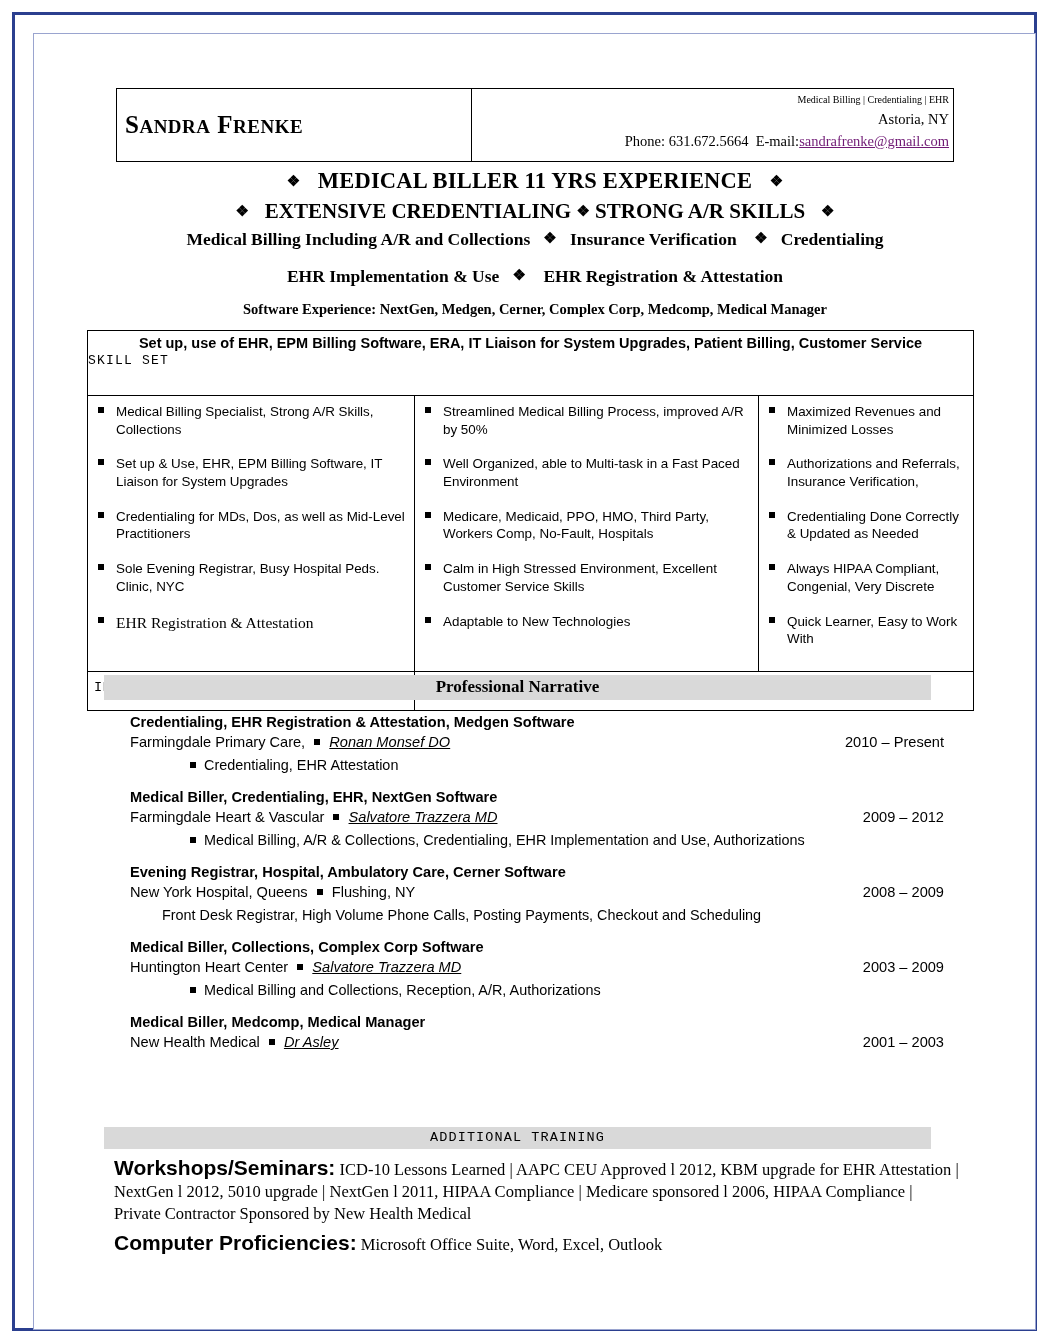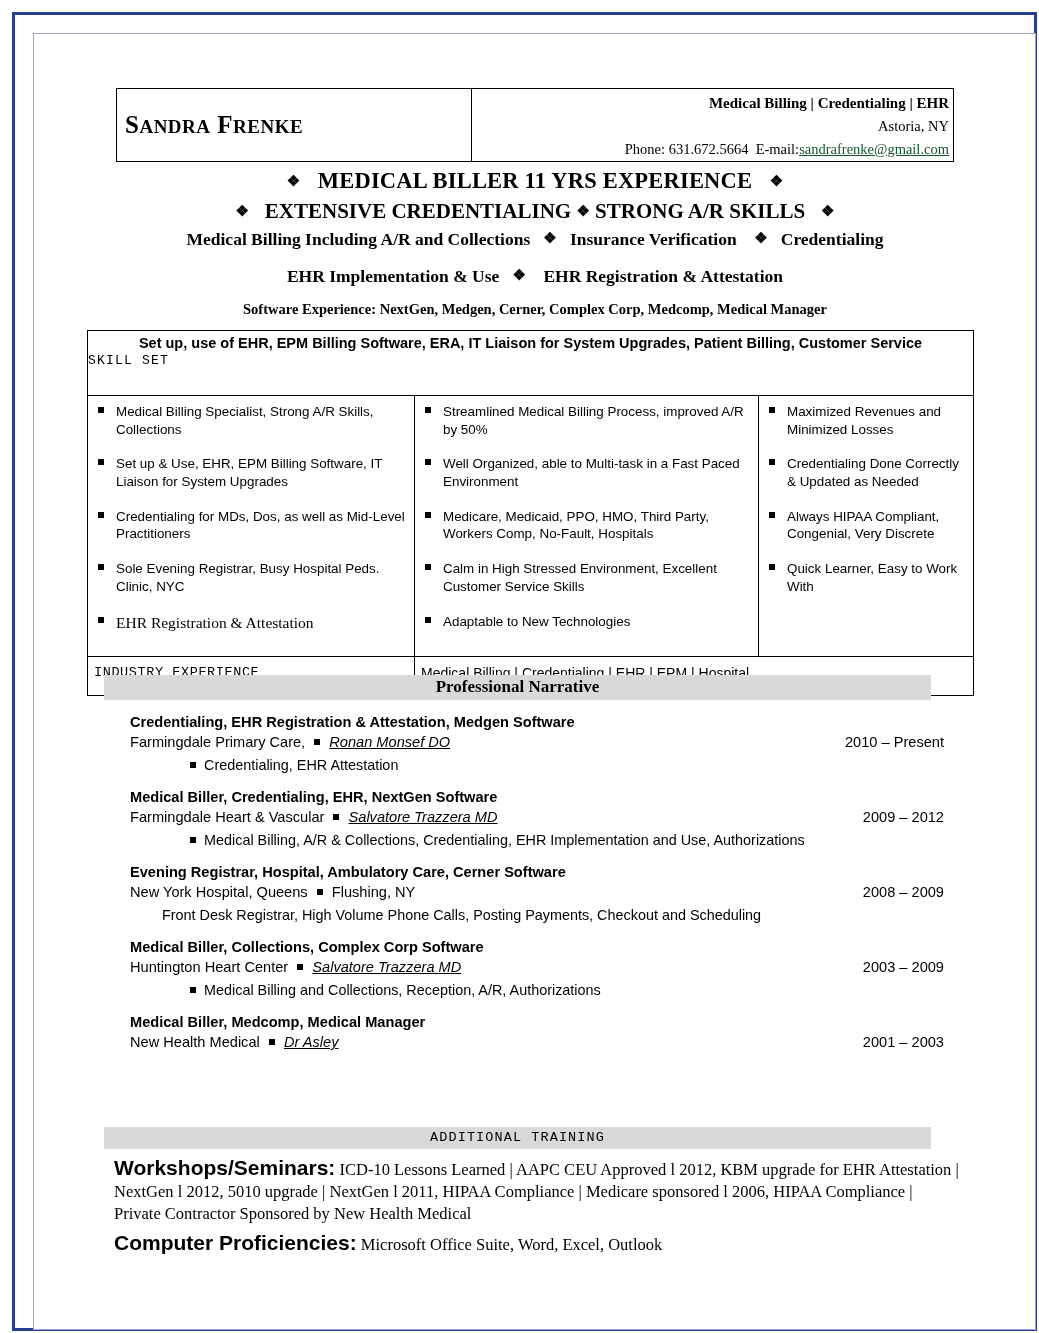--- a/index.html
+++ b/index.html
@@ -78,26 +78,26 @@
   }
   .hdr-right {
     flex: 1;
     text-align: right;
     padding: 3px 4px 0 0;
     font-family: "Liberation Serif", serif;
     font-size: 14.5px;
     line-height: 1.55;
   }
   .hdr-right .tagline {
-    font-weight: bold;
-    font-size: 15px;
+    font-weight: normal;
+    font-size: 10px;
   }
   .hdr-right .loc { font-size: 14.5px; }
   .hdr-right a {
-    color: #14532d;
+    color: #701a75;
     text-decoration: underline;
   }
 
   
   .headline {
     position: absolute;
     left: 82px;
     top: 134px;
     width: 838px;
     text-align: center;
@@ -368,21 +368,21 @@
             </div>
             <div class="sk-col c2">
               <div class="sk-item"><span class="bullet"></span><span>Streamlined Medical Billing Process, improved A/R by 50%</span></div>
               <div class="sk-item"><span class="bullet"></span><span>Well Organized, able to Multi-task in a Fast Paced Environment</span></div>
               <div class="sk-item"><span class="bullet"></span><span>Medicare, Medicaid, PPO, HMO, Third Party, Workers Comp, No-Fault, Hospitals</span></div>
               <div class="sk-item"><span class="bullet"></span><span>Calm in High Stressed Environment, Excellent Customer Service Skills</span></div>
               <div class="sk-item"><span class="bullet"></span><span>Adaptable to New Technologies</span></div>
             </div>
             <div class="sk-col c3">
               <div class="sk-item"><span class="bullet"></span><span>Maximized Revenues and Minimized Losses</span></div>
-              <div class="sk-item"><span class="bullet"></span></div>
+              <div class="sk-item"><span class="bullet"></span><span> Authorizations and Referrals,  Insurance Verification,</span></div>
               <div class="sk-item"><span class="bullet"></span><span>Credentialing Done Correctly &amp; Updated as Needed</span></div>
               <div class="sk-item"><span class="bullet"></span><span>Always HIPAA Compliant, Congenial, Very Discrete</span></div>
               <div class="sk-item"><span class="bullet"></span><span>Quick Learner, Easy to Work With</span></div>
             </div>
           </div>
           <div class="industry-row">
             <div class="ind-label">INDUSTRY EXPERIENCE</div>
             <div class="ind-value">Medical Billing | Credentialing | EHR | EPM | Hospital</div>
           </div>
         </div>

